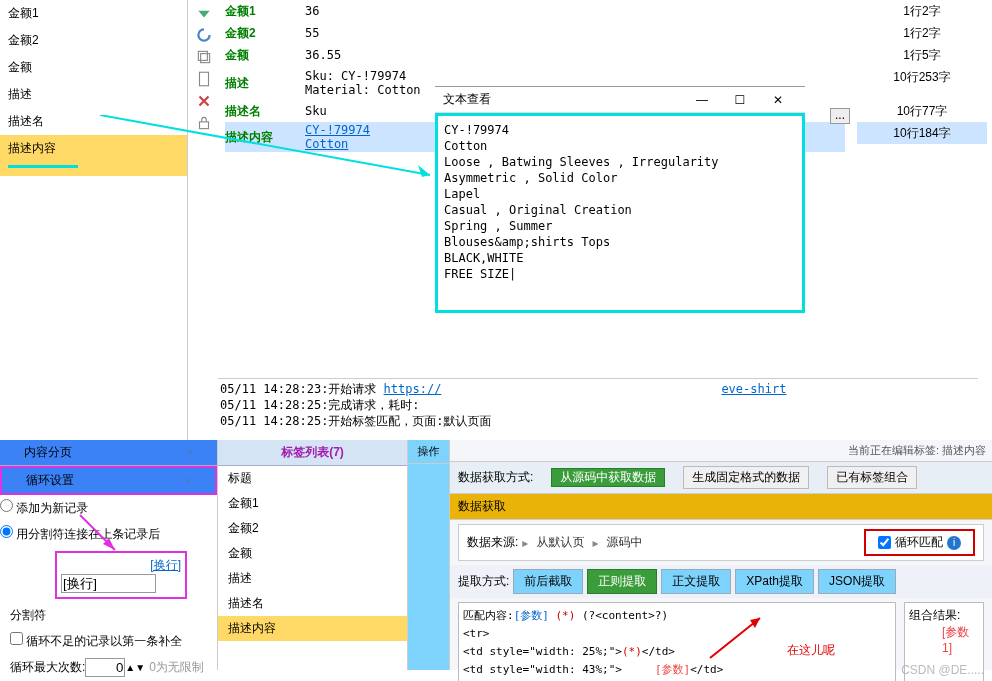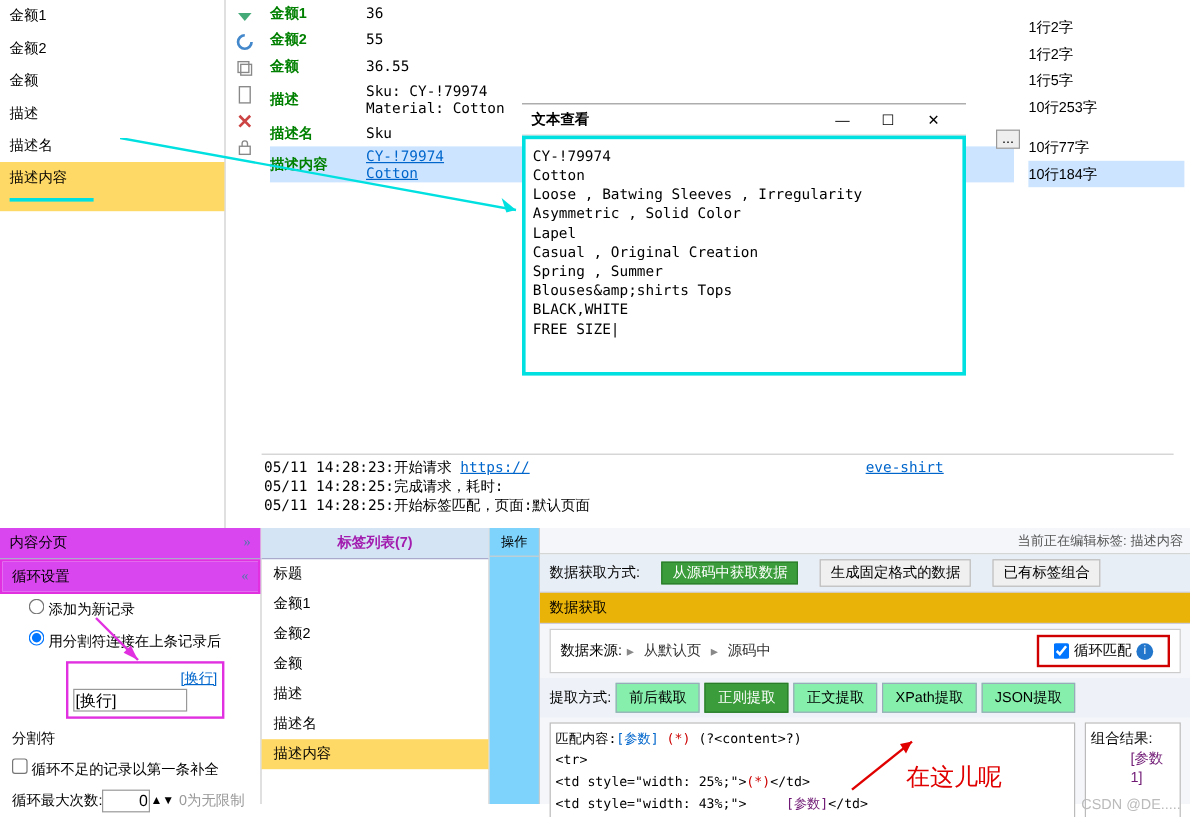--- a/index.html
+++ b/index.html
@@ -10,37 +10,37 @@
 .underline-cyan { display: inline-block; width: 70px; height: 3px; background: #00e0e0; margin-top: 2px; }
 .toolbar-col { position: absolute; left: 195px; top: 0; width: 22px; }
 .tb-icon { width: 18px; height: 18px; margin: 4px 0; display: block; }
 .middle-table { position: absolute; left: 225px; top: 0; width: 620px; }
 .mt-row { display: flex; height: 22px; align-items: center; }
 .mt-label { width: 80px; color: #008000; font-weight: bold; }
 .mt-val { flex: 1; font-family: SimSun, monospace; color: #000; }
 .mt-val.blue { color: #0066cc; text-decoration: underline; }
 .mt-highlight { background: #cce4ff; }
 .mt-ellipsis { position: absolute; right: -5px; top: 108px; width: 20px; height: 16px; background: #eee; border: 1px solid #999; text-align: center; line-height: 12px; }
-.right-stats { position: absolute; right: 5px; top: 12px; width: 130px; }
+.right-stats { position: absolute; right: 5px; top: 0; width: 130px; text-align: center; }
 .rs-row { height: 22px; padding: 3px 0; }
 .popup { position: absolute; left: 435px; top: 86px; width: 370px; height: 290px; background: #fff; border-top: 1px solid #999; }
 .popup-title { height: 26px; display: flex; align-items: center; padding: 0 8px; border-bottom: 1px solid #ddd; }
-.popup-title span:first-child { flex: 1; font-weight: bold; }
+.popup-title span:first-child { flex: 1; }
 .popup-btn { width: 38px; height: 22px; display: flex; align-items: center; justify-content: center; cursor: default; }
 .popup-body { position: relative; border: 3px solid #00e0e0; height: 200px; padding: 6px; font-family: SimSun, monospace; line-height: 16px; white-space: pre; overflow: hidden; }
 .arrow-cyan { position: absolute; left: 100px; top: 115px; width: 340px; height: 80px; pointer-events: none; }
 .log-area { position: absolute; left: 218px; top: 378px; width: 760px; height: 55px; font-family: SimSun, monospace; line-height: 16px; border-top: 1px solid #ccc; padding: 2px; }
 .log-area a { color: #0066cc; text-decoration: underline; }
 .bottom { position: absolute; left: 0; top: 440px; width: 992px; height: 230px; display: flex; }
 .bl-panel { width: 218px; border-right: 1px solid #ccc; }
-.panel-hdr { background: #d946ef; padding: 4px 8px; border-bottom: 1px solid #aac; font-family: Liberation Serif, serif; }
+.panel-hdr { background: #3b82f6; padding: 4px 24px; border-bottom: 1px solid #aac; font-family: Liberation Serif, serif; }
 .panel-hdr.collapsed::after { content: "»"; float: right; color: #5577aa; }
 .panel-hdr.expanded::after { content: "«"; float: right; color: #5577aa; }
 .loop-box { border: 2px solid #e030e0; padding: 0; margin: 0; }
-.radio-row { padding: 4px 24px; }
+.radio-row { padding: 4px 0; }
 .sep-box { border: 2px solid #e030e0; margin: 4px 30px 4px 55px; padding: 4px; }
 .sep-link { color: #0066cc; text-decoration: underline; text-align: right; display: block; }
 .sep-input { width: 95px; border: 1px solid #999; padding: 1px; }
 .chk-row { padding: 4px 10px; }
 .num-row { padding: 4px 10px; display: flex; align-items: center; }
 .num-input { width: 40px; border: 1px solid #999; text-align: right; padding: 1px; }
 .gray { color: #999; margin-left: 4px; }
 .mid-col { width: 190px; border-right: 1px solid #ccc; }
 .mid-hdr { background: #d4e4f4; text-align: center; padding: 4px; color: #a21caf; font-weight: bold; border-bottom: 1px solid #aac; }
 .tag-item { padding: 4px 10px; }
@@ -51,29 +51,29 @@
 .rm-top { padding: 3px 6px; font-size: 11px; color: #555; text-align: right; border-bottom: 1px solid #ccc; }
 .rm-row { padding: 4px 8px; display: flex; align-items: center; gap: 18px; background: #e8eef6; border-bottom: 1px solid #ccd; }
 .btn-green { background: #3a9c3a; color: #fff; padding: 0 8px; border: 1px solid #2a7c2a; }
 .btn-gray { background: #f0f0f0; padding: 2px 8px; border: 1px solid #bbb; }
 .src-bar { display: flex; align-items: center; gap: 4px; padding: 4px 8px; background: #fff; border: 1px solid #ccc; margin: 4px 8px; }
 .src-crumb { color: #333; padding: 0 4px; }
 .src-arrow { color: #888; }
 .loop-match-box { border: 2px solid #d00000; padding: 3px 12px; margin-left: auto; display: flex; align-items: center; gap: 4px; }
 .info-icon { width: 14px; height: 14px; border-radius: 50%; background: #2277cc; color: #fff; text-align: center; line-height: 14px; font-size: 10px; }
 .extract-row { padding: 4px 8px; display: flex; align-items: center; gap: 4px; background: #eef2f8; }
-.tab-btn { padding: 3px 10px; border: 1px solid #9ab; background: #86efac; }
+.tab-btn { padding: 3px 10px; border: 1px solid #9ab; background: #7dd3fc; }
 .tab-btn.active { background: #3a9c3a; color: #fff; border-color: #2a7c2a; }
 .match-area { display: flex; margin: 4px 8px; gap: 8px; }
 .match-left { flex: 1; border: 1px solid #bbb; background: #fff; padding: 4px; font-family: monospace; font-size: 11px; line-height: 18px; position: relative; }
 .match-right { width: 80px; border: 1px solid #bbb; background: #fff; padding: 4px; }
 .param { color: #0066cc; }
 .lit { color: #cc0000; }
-.grn { color: #701a75; padding-left: 33px; }
-.red-note { position: absolute; right: 60px; top: 38px; color: #e00000; font-size: 20px; font-family: Liberation Mono, monospace; }
+.grn { color: #ef4444; padding-left: 33px; }
+.red-note { position: absolute; right: 60px; top: 38px; color: #e00000; font-size: 12px; font-family: Liberation Sans, sans-serif; }
 .red-arrow { position: absolute; right: 130px; top: 10px; width: 60px; height: 50px; pointer-events: none; }
 .pink-arrow { position: absolute; left: 75px; top: 510px; width: 50px; height: 50px; pointer-events: none; z-index: 5; }
 .watermark { position: absolute; right: 8px; bottom: 4px; color: #bbb; font-size: 12px; }
 </style>
 </head>
 <body>
 
 <div class="left-panel">
   <div class="left-item">金额1</div>
   <div class="left-item">金额2</div>

